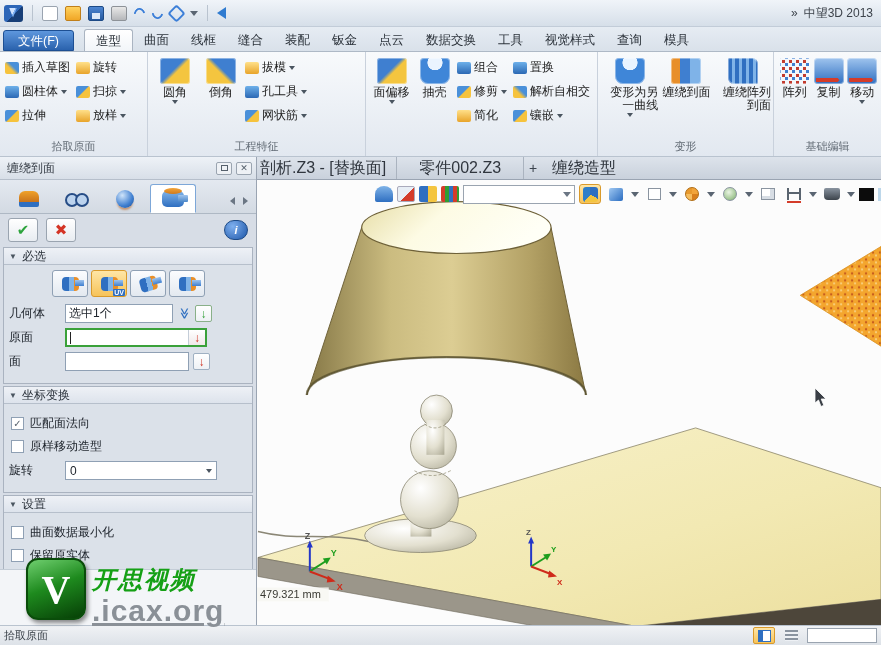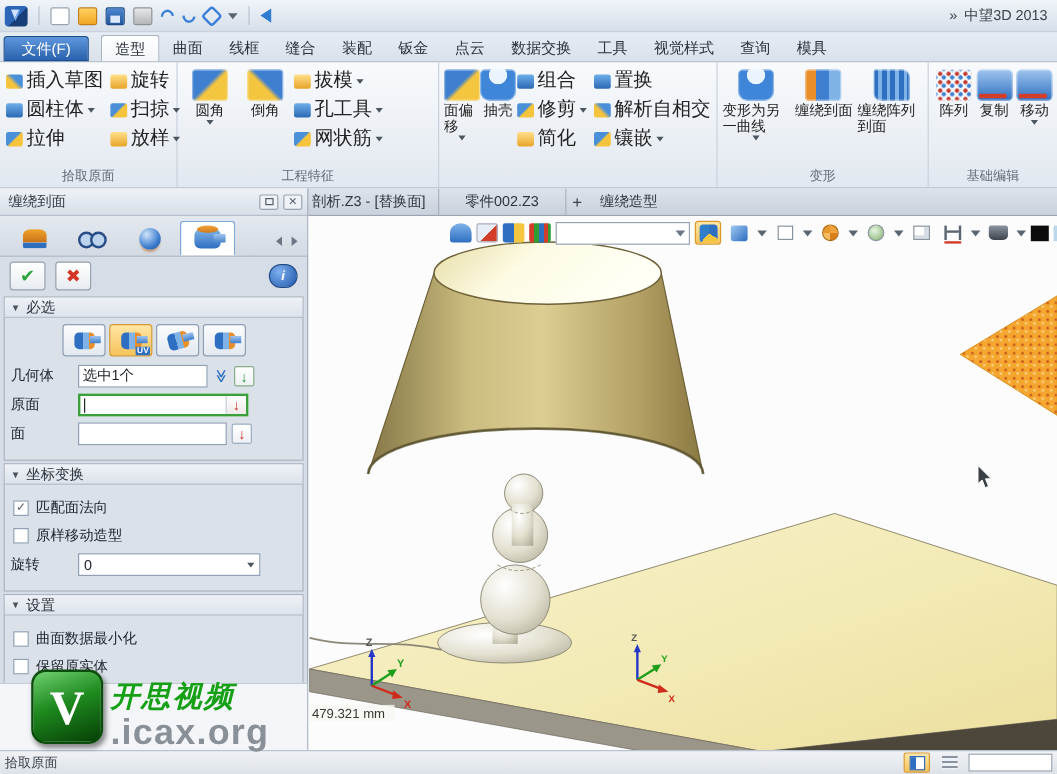--- a/index.html
+++ b/index.html
@@ -38,44 +38,44 @@
     background:linear-gradient(#5e97dd,#2a62ad); border:1px solid #1d4f93; border-radius:3px 3px 0 0; cursor:default; }
   .mtab { height:22px; line-height:22px; padding:0 11px; font-size:12.5px; color:#2c3publisher; color:#2c333b; }
   .mtab.active { background:linear-gradient(#ffffff,#f2f5f9); border:1px solid #aab4c1; border-bottom:none; border-radius:3px 3px 0 0; }
 
   
   .ribbon { position:absolute; left:0; top:52px; width:881px; height:105px;
     background:linear-gradient(#f8fafc,#e2e8f0); border-bottom:1px solid #b9c3cf; display:flex; }
   .rgroup { position:relative; height:100%; border-right:1px solid #c9d1dc; padding:4px 2px 16px 4px; }
   .rbody { display:flex; align-items:flex-start; height:82px; }
   .rcol { display:flex; flex-direction:column; gap:5px; margin-right:4px; padding-top:2px; }
-  .ritem { display:flex; align-items:center; gap:3px; font-size:16px; color:#222; white-space:nowrap; height:19px; padding:0 1px; }
+  .ritem { display:flex; align-items:center; gap:3px; font-size:12px; color:#222; white-space:nowrap; height:19px; padding:0 1px; }
   .icn { width:14px; height:12px; display:inline-block; border-radius:2px;
     background:linear-gradient(135deg,#4a90d9 0 46%,#f6c33d 54% 100%); flex:none; }
   .icn.alt { background:linear-gradient(45deg,#f6c33d 0 40%,#4a90d9 60% 100%); }
   .icn.blue { background:linear-gradient(#6db0ea,#2b68b4); }
   .icn.gold { background:linear-gradient(#ffe08a,#e8a42a); }
   .dd { width:0; height:0; border-left:3.5px solid transparent; border-right:3.5px solid transparent; border-top:4px solid #4a5560; display:inline-block; }
-  .rbig { display:flex; flex-direction:column; align-items:center; width:46px; font-size:12px; color:#222; text-align:left; line-height:13px; padding-top:2px; }
+  .rbig { display:flex; flex-direction:column; align-items:center; width:46px; font-size:12px; color:#222; text-align:right; line-height:13px; padding-top:2px; }
   .rbig .bicn { width:30px; height:26px; border-radius:3px; margin-bottom:2px;
     background:linear-gradient(135deg,#3f7fd0 0 45%,#f4c53f 55%); box-shadow:inset 0 0 0 1px rgba(255,255,255,.4); }
   .bicn.cup { background:radial-gradient(circle at 50% 18%,#eaf4ff 0 28%,#3f86d8 30% 100%); border-radius:4px 4px 8px 8px; }
   .bicn.cylpair { background:linear-gradient(90deg,#e88f2a 0 30%,#3f7fd0 30% 65%,#7fb3e8 65%); }
   .bicn.gridb { background:repeating-linear-gradient(90deg,#2f6fc1 0 4px,#7fb3e8 4px 7px); border-radius:2px 6px 2px 6px; }
   .bicn.dots { background:radial-gradient(circle,#c23b2e 1.5px,transparent 2px) 0 0/7px 7px, radial-gradient(circle,#3f7fd0 1.5px,transparent 2px) 3px 3px/7px 7px,#f3f6fa; }
   .bicn.cylred { background:linear-gradient(#9fc4ee,#2f6fc1); position:relative; border-radius:4px; }
   .bicn.cylred::after { content:""; position:absolute; left:2px; bottom:2px; width:24px; height:4px; background:#d43c2a; clip-path:polygon(0 0,80% 0,80% -80%,100% 50%,80% 180%,80% 100%,0 100%); }
   .rbig .bigdd { margin-top:1px; }
   .glabel { position:absolute; bottom:2px; left:0; width:100%; text-align:center; font-size:11px; color:#636c76; }
   .gwide { width:62px; }
 
   
   .doctabs { position:absolute; left:257px; top:157px; width:624px; height:23px;
     background:linear-gradient(#dde3eb,#c9d1dc); border-bottom:1px solid #9aa4b2; display:flex; align-items:stretch; overflow:hidden; }
-  .dtab { font-size:12px; color:#30363e; line-height:22px; padding:0 10px; border-right:1px solid #aab3bf; white-space:nowrap; overflow:hidden; }
+  .dtab { font-size:16px; color:#30363e; line-height:22px; padding:0 10px; border-right:1px solid #aab3bf; white-space:nowrap; overflow:hidden; }
   .dtab.first { padding-left:3px; }
   .dtab.active { background:linear-gradient(#fbfcfe,#eef2f7); font-weight:bold; color:#1d232b; }
   .dtab-new { width:18px; text-align:center; line-height:22px; font-size:14px; color:#3b434d; }
 
   
   .panel { position:absolute; left:0; top:157px; width:257px; height:468px;
     background:#d7dde6; border-right:1px solid #9aa4b2; font-size:12px; color:#20262e; }
   .ptitle { height:23px; display:flex; align-items:center; padding:0 4px 0 7px;
     background:linear-gradient(#eef2f7,#d8dfe8); border-bottom:1px solid #b6bfcb; font-size:12px; color:#343b44; }
   .pwbtns { margin-left:auto; display:flex; gap:4px; align-items:center; }
@@ -178,21 +178,21 @@
   .g-list { width:13px; height:11px; background:repeating-linear-gradient(#8a94a0 0 2px,#eef1f5 2px 4px); }
   .sb-box { width:70px; height:15px; background:#fff; border:1px solid #9aa4b0; }
 
   
   .watermark { position:absolute; left:26px; top:558px; z-index:10; display:flex; align-items:flex-start; }
   .wlogo { width:60px; height:62px; border-radius:12px; background:linear-gradient(160deg,#6fcf6f,#1e8a1e 45%,#063f06);
     border:2px solid #0a4d0a; box-shadow:2px 3px 4px rgba(0,0,0,.45); display:flex; align-items:center; justify-content:center;
     color:#fff; font-size:40px; font-weight:bold; font-family:"Liberation Serif","DejaVu Serif",serif; }
   .wtext { margin-left:6px; padding-top:6px; }
   .wbrand { color:#15a015; font-size:24px; font-weight:bold; font-style:italic; letter-spacing:2px; }
-  .wsite { color:#8a9097; font-size:30px; font-weight:bold; letter-spacing:1px; line-height:30px; }
+  .wsite { color:#8a9097; font-size:30px; font-weight:bold; letter-spacing:1px; line-height:30px;text-decoration:underline; }
 </style>
 </head>
 <body>
 
 <div id="app">
 
   <div class="titlebar">
     <div class="qat">
       <span class="q-logo"></span>
       <span class="vsep"></span>

